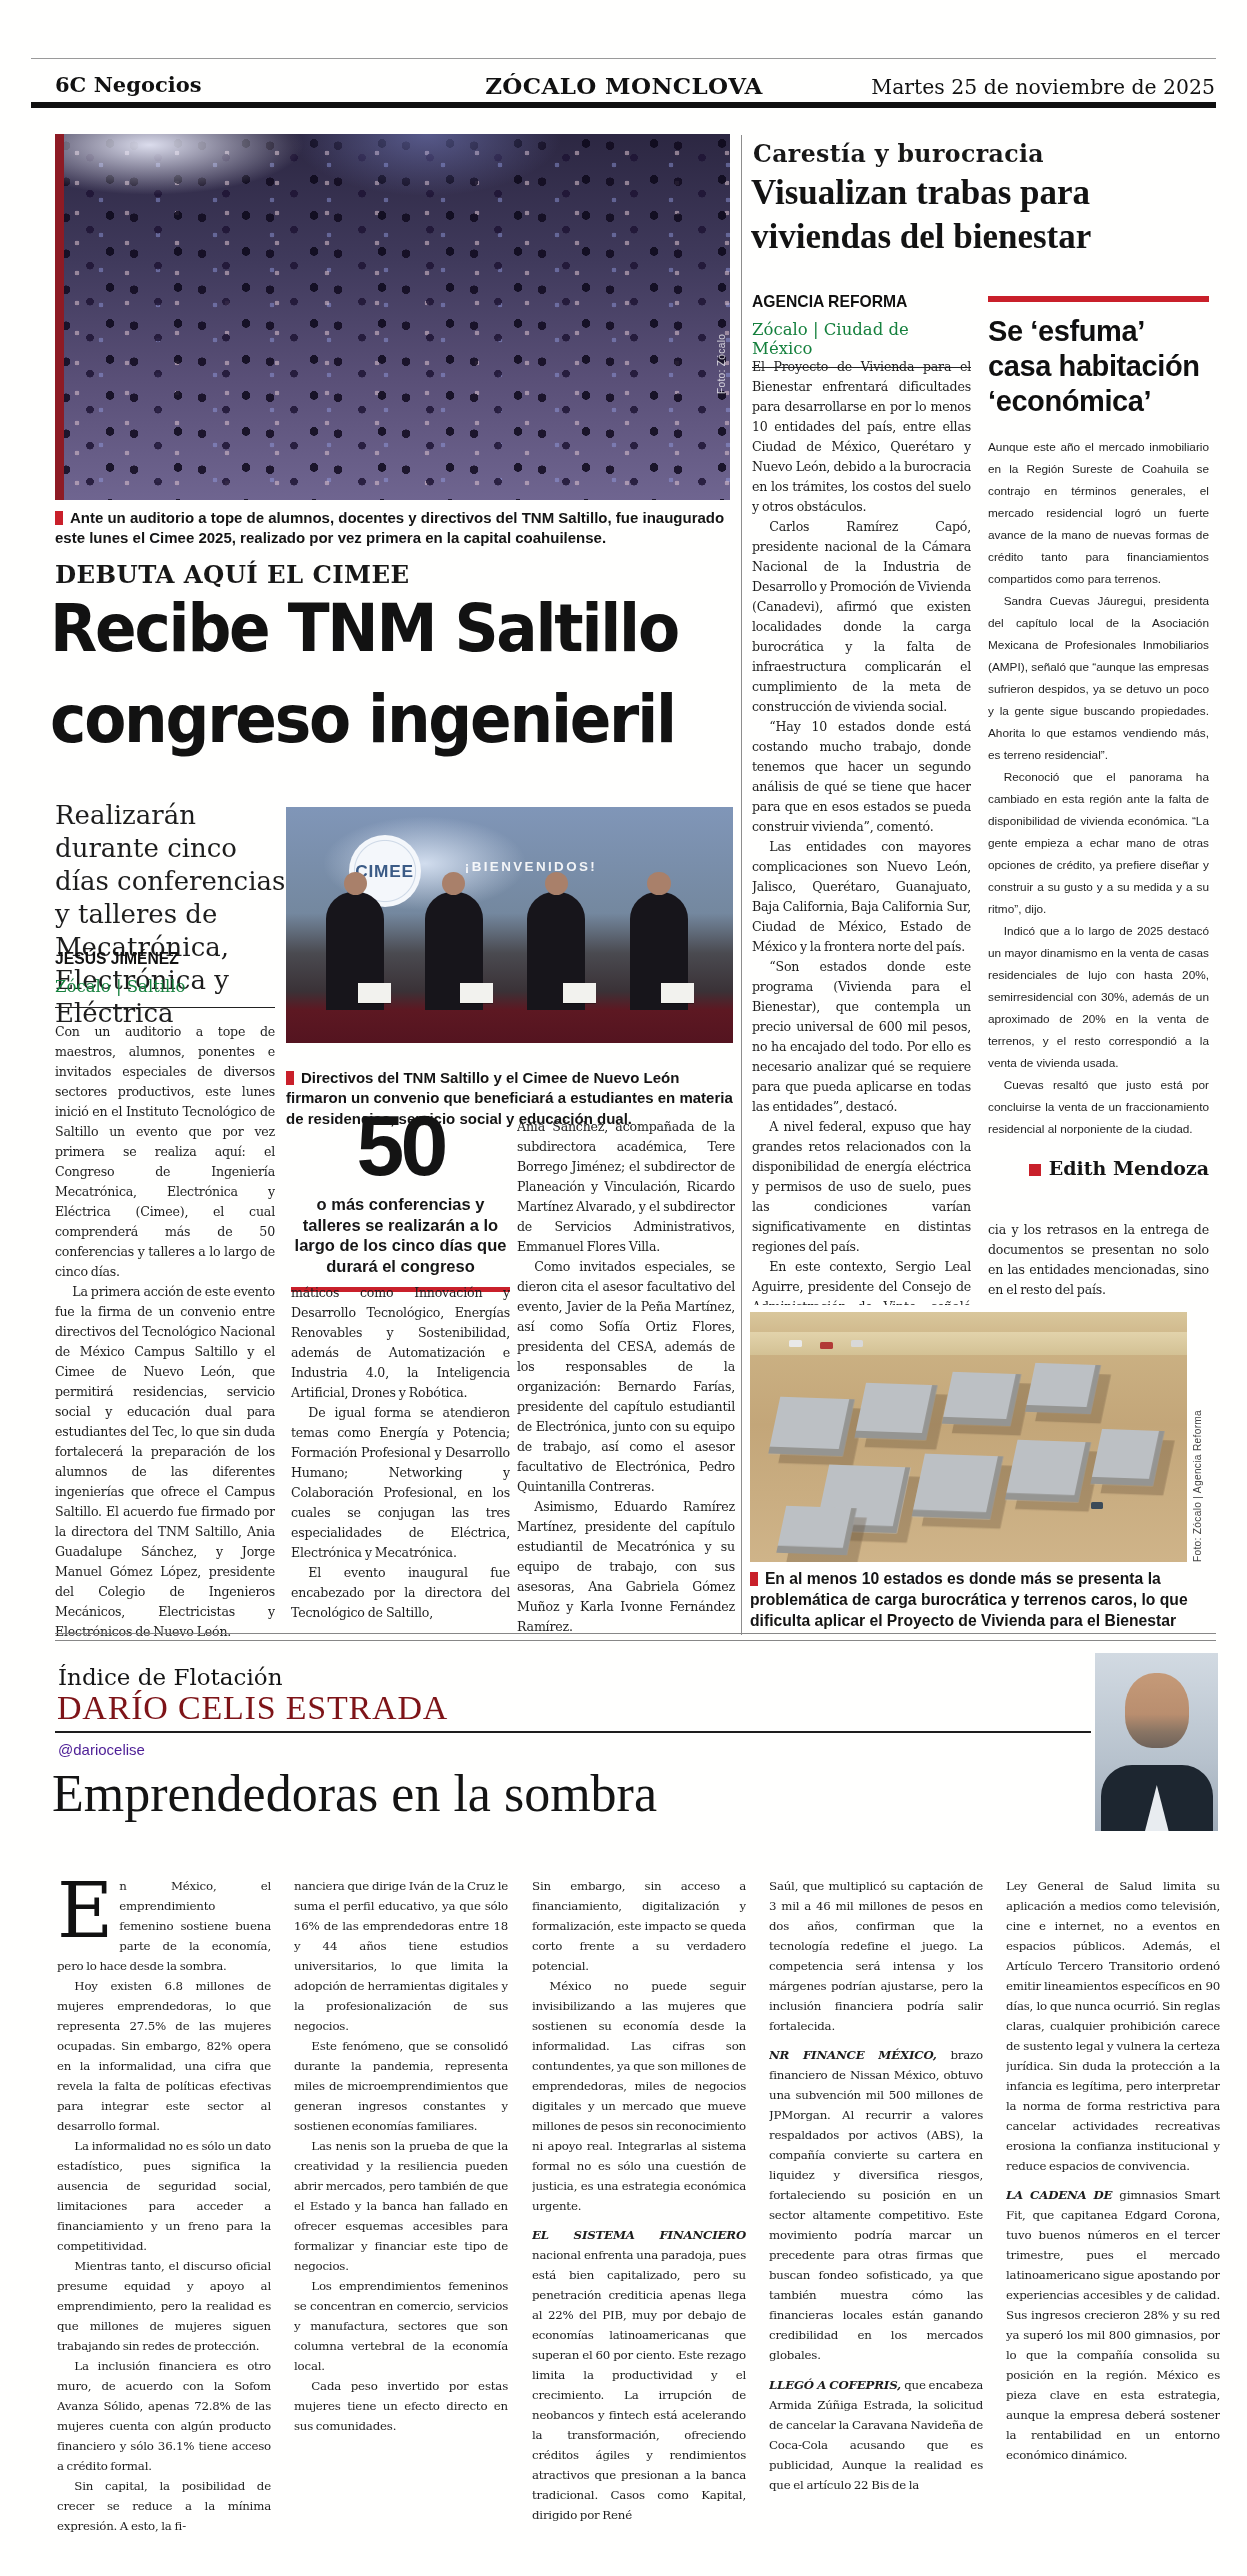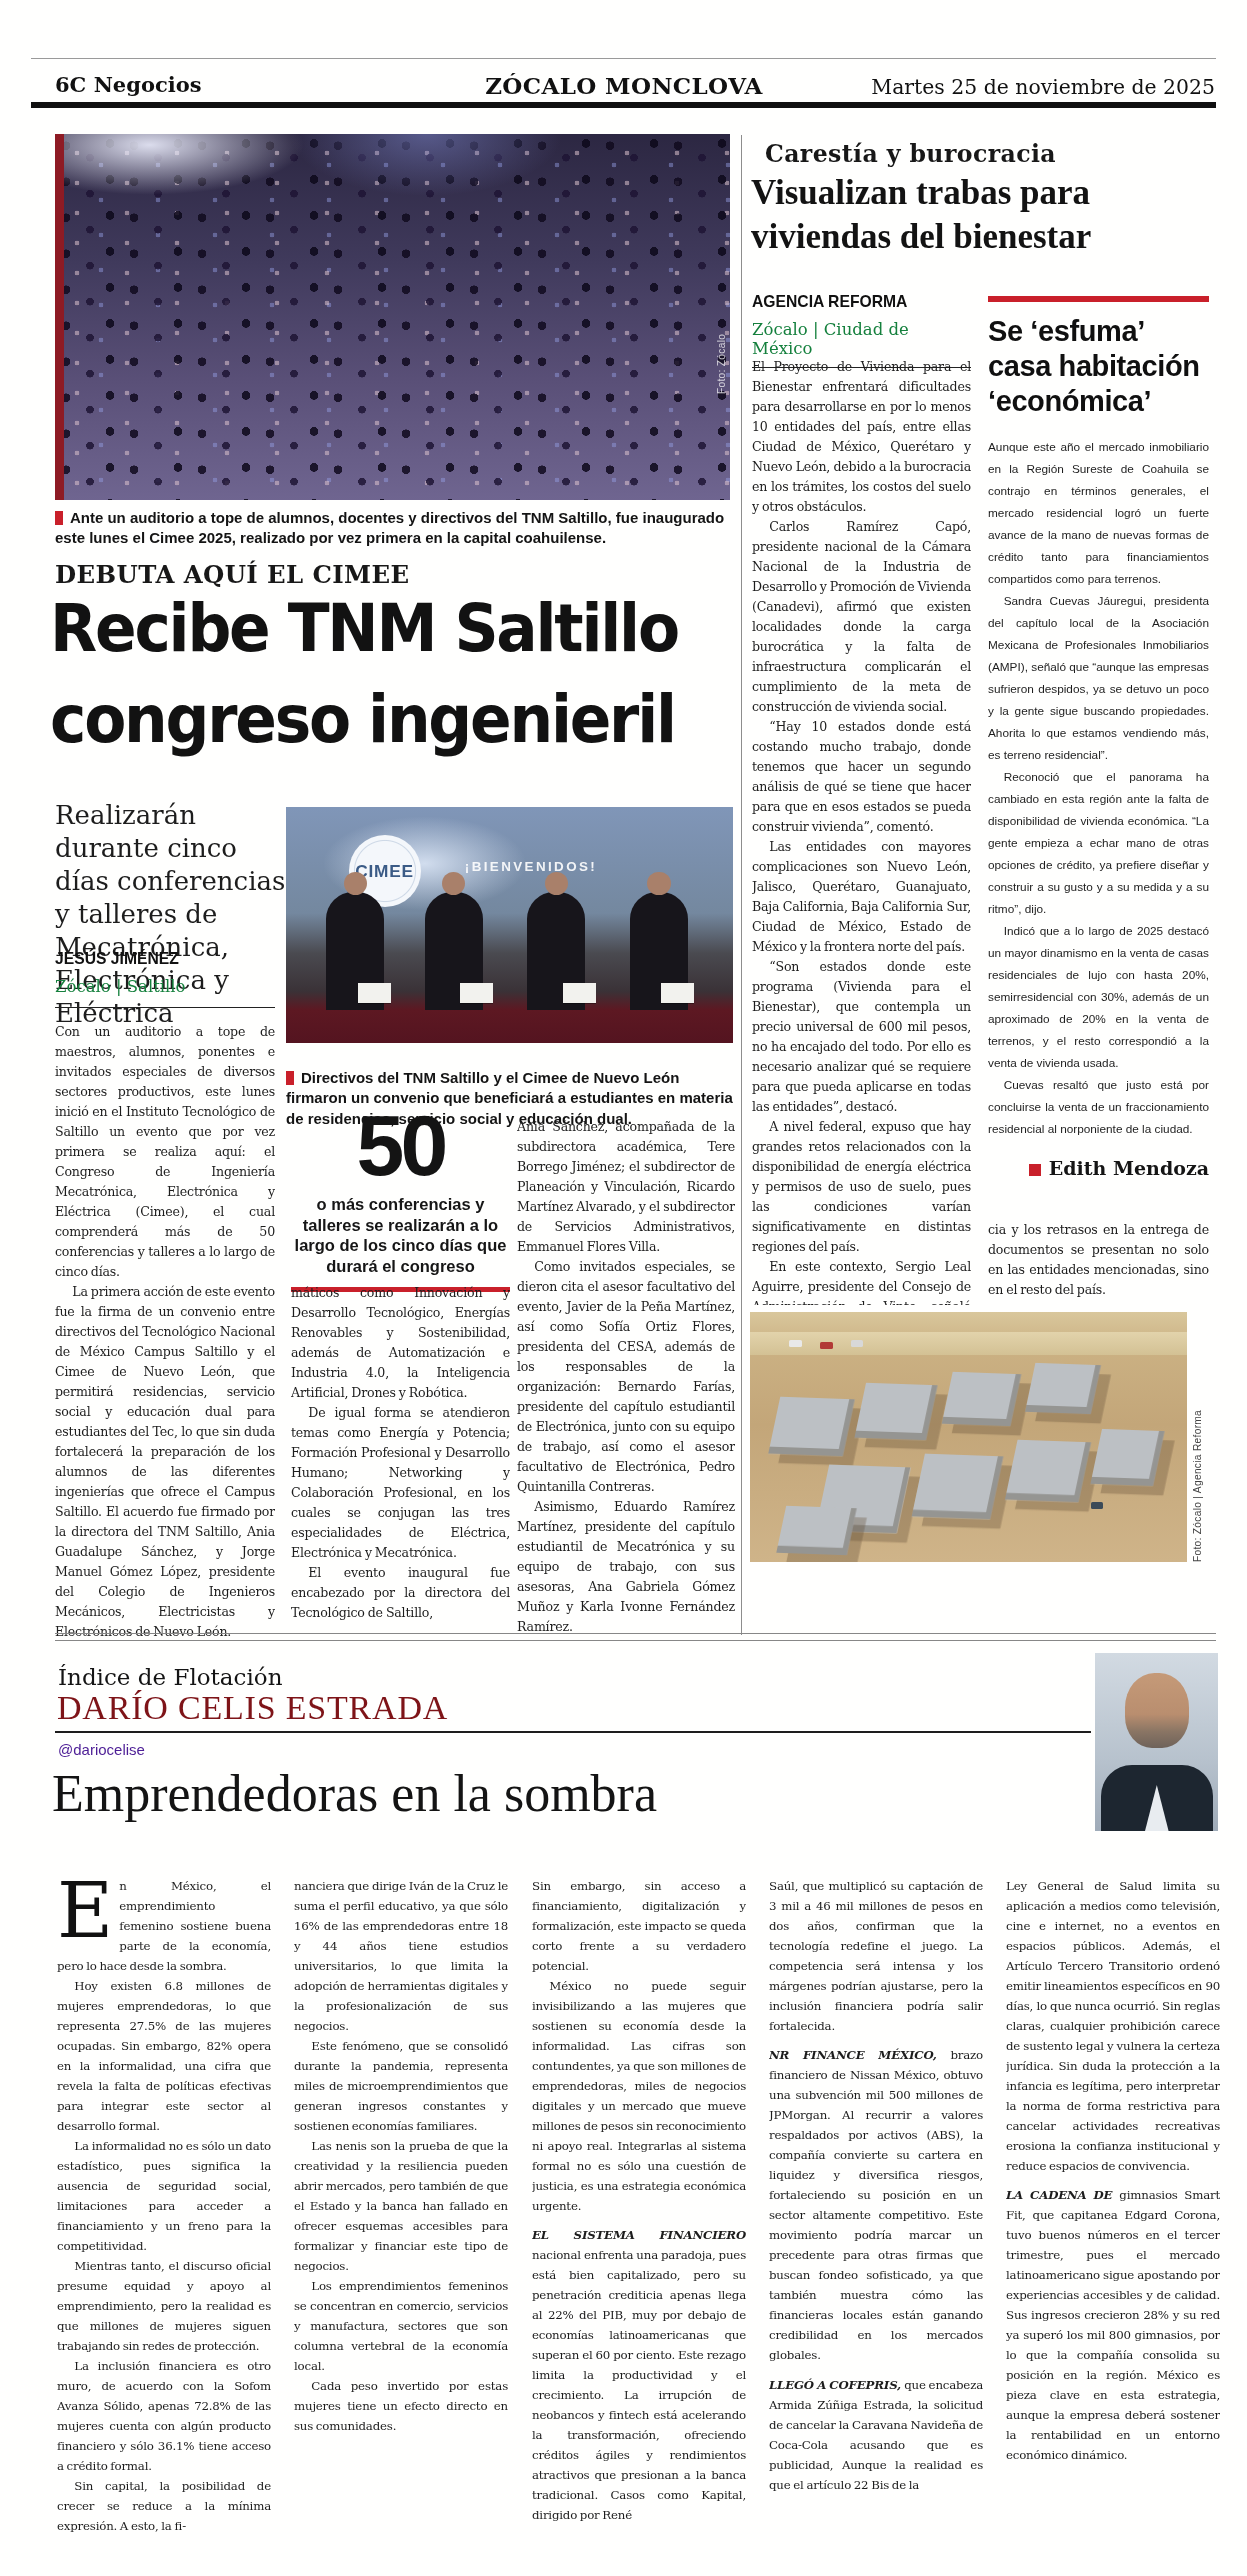--- a/index.html
+++ b/index.html
@@ -157,21 +157,21 @@
       <p>El evento inaugural fue encabezado por la directora del Tecnológico de Saltillo,</p>
     </div>
   <div class="abs body-serif" style="left:517px;top:1117px;width:218px;height:524px;">
       <p>Ania Sánchez, acompañada de la subdirectora académica, Tere Borrego Jiménez; el subdirector de Planeación y Vinculación, Ricardo Martínez Alvarado, y el subdirector de Servicios Administrativos, Emmanuel Flores Villa.</p>
       <p>Como invitados especiales, se dieron cita el asesor facultativo del evento, Javier de la Peña Martínez, así como Sofía Ortiz Flores, presidenta del CESA, además de los responsables de la organización: Bernardo Farías, presidente del capítulo estudiantil de Electrónica, junto con su equipo de trabajo, así como el asesor facultativo de Electrónica, Pedro Quintanilla Contreras.</p>
       <p>Asimismo, Eduardo Ramírez Martínez, presidente del capítulo estudiantil de Mecatrónica y su equipo de trabajo, con sus asesoras, Ana Gabriela Gómez Muñoz y Karla Ivonne Fernández Ramírez.</p>
     </div>
 
   <div class="abs vdiv" style="left:741px;top:135px;height:1500px;"></div>
 
-  <div class="abs kicker" style="left:753px;top:140px;font-size:23.6px;margin-left:12px;"><span>Carestía y burocracia</span></div>
+  <div class="abs kicker" style="left:753px;top:140px;font-size:23.6px;"><span>Carestía y burocracia</span></div>
   <div class="abs sec-headline" style="left:751px;top:171px;width:472px;">
     <div>Visualizan trabas para</div>
     <div>viviendas del bienestar</div>
   </div>
   <div class="abs byline" style="left:752px;top:293px;width:219px;padding-bottom:9.4px;border-bottom-width:0.8px;">
     <div class="bname">AGENCIA REFORMA</div>
     <div class="borg">Zócalo | Ciudad de México</div>
   </div>
   <div class="abs body-serif" style="left:752px;top:357px;width:219px;height:948px;">
       <p>El Proyecto de Vivienda para el Bienestar enfrentará dificultades para desarrollarse en por lo menos 10 entidades del país, entre ellas Ciudad de México, Querétaro y Nuevo León, debido a la burocracia en los trámites, los costos del suelo y otros obstáculos.</p>
@@ -214,20 +214,23 @@
     <div class="hb" style="left:110px;top:72px;width:72px;height:55px;"></div>
     <div class="hb" style="left:197px;top:61px;width:69px;height:52px;"></div>
     <div class="hb" style="left:280px;top:52px;width:66px;height:49px;"></div>
     <div class="hb" style="left:72px;top:154px;width:82px;height:66px;"></div>
     <div class="hb" style="left:168px;top:143px;width:79px;height:63px;"></div>
     <div class="hb" style="left:261px;top:129px;width:74px;height:60px;"></div>
     <div class="hb" style="left:346px;top:118px;width:63px;height:55px;"></div>
     <div class="hb" style="left:31px;top:195px;width:71px;height:47px;"></div>
   </div>
   <div class="abs vcred" style="left:1192px;top:1337px;height:225px;"><span>Foto: Zócalo | Agencia Reforma</span></div>
+  <div class="abs caption" style="left:750px;top:1568px;width:472px;font-size:15.7px;line-height:21px;">
+    <span class="bullet"></span><span>En al menos 10 estados es donde más se presenta la problemática de carga burocrática y terrenos caros, lo que dificulta aplicar el Proyecto de Vivienda para el Bienestar</span>
+  </div>
 
   <div class="abs hairline" style="left:55px;top:1633px;width:1161px;background:#878787;"></div>
   <div class="abs hairline" style="left:55px;top:1640px;width:1161px;background:#878787;"></div>
 
   <div class="abs rubric" style="left:58px;top:1664px;"><span>Índice de Flotación</span></div>
   <div class="abs author" style="left:57px;top:1689px;"><span>DARÍO CELIS ESTRADA</span></div>
   <div class="abs" style="left:55px;top:1731px;width:1036px;height:1.6px;background:#1d1d1d;"></div>
   <div class="abs handle" style="left:58px;top:1741px;"><span>@dariocelise</span></div>
 
   <div class="abs photo photo-headshot" style="left:1095px;top:1653px;width:123px;height:178px;">

